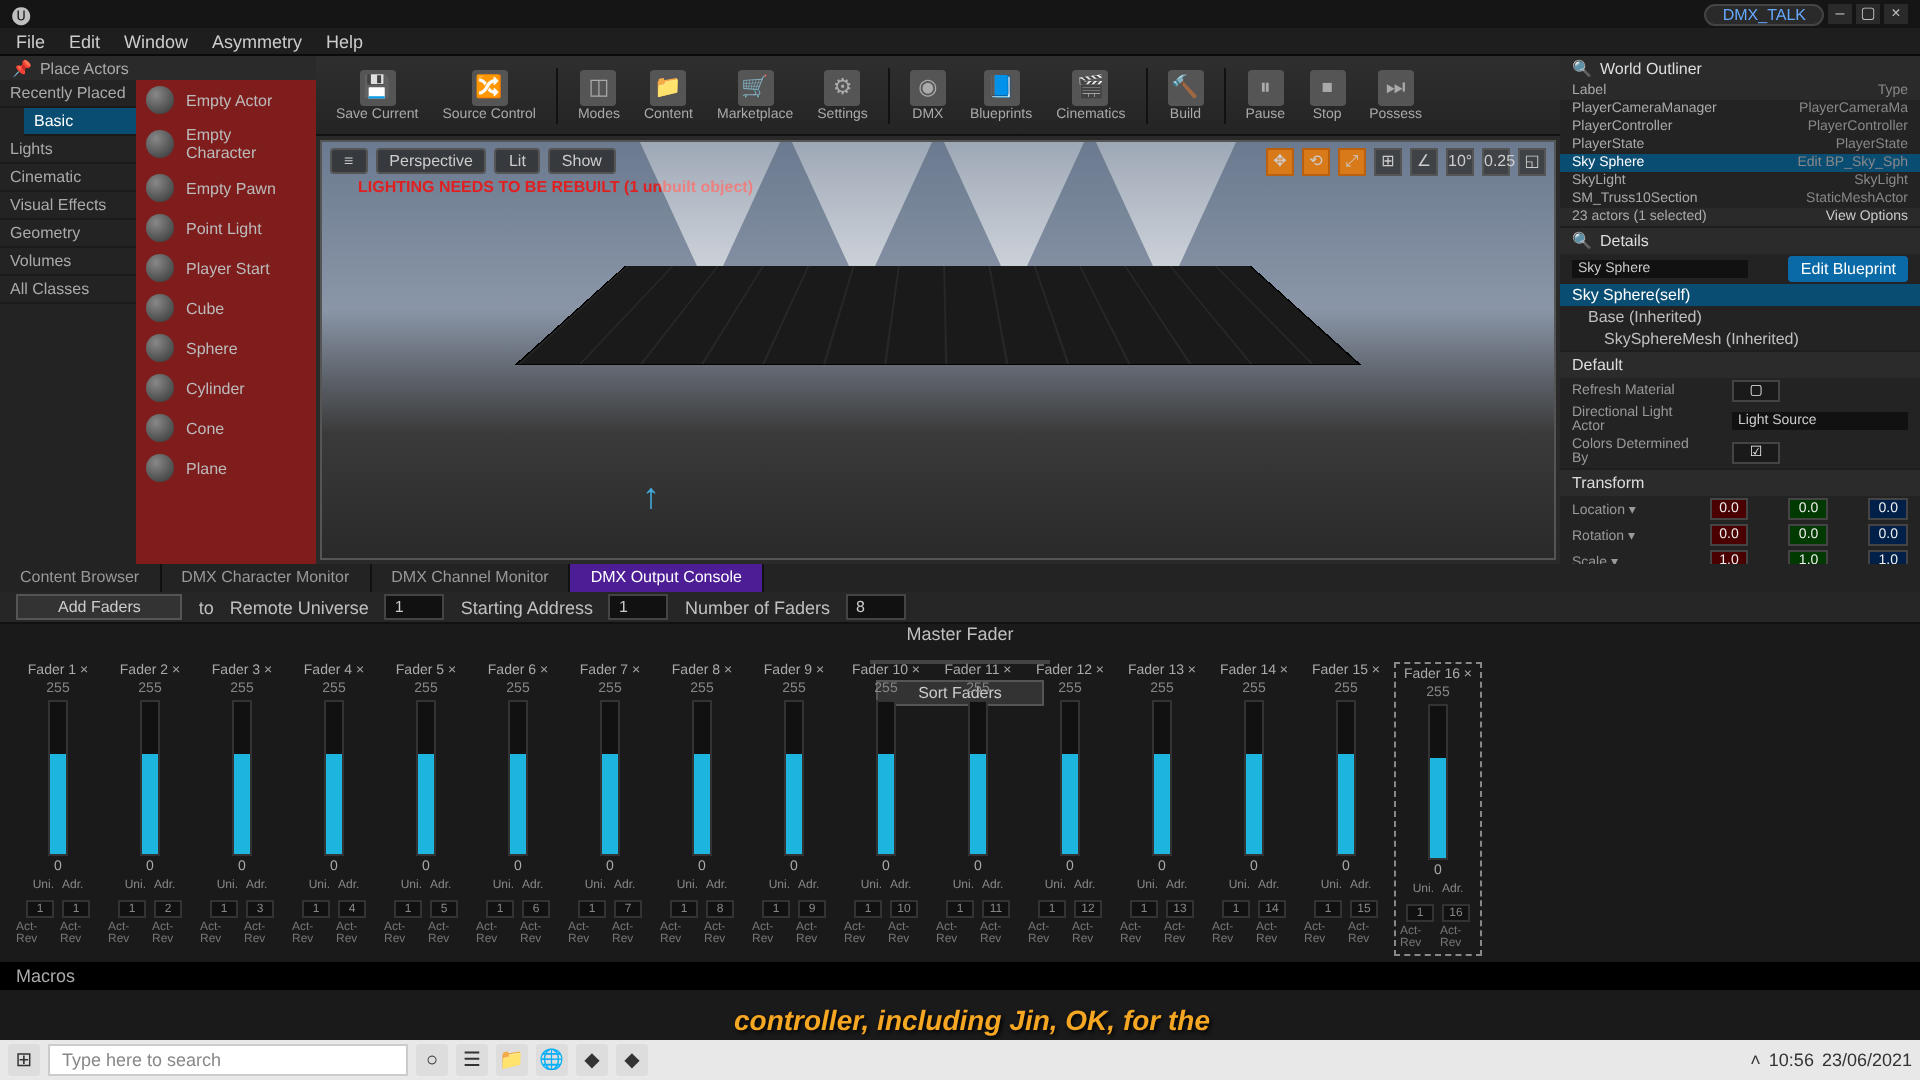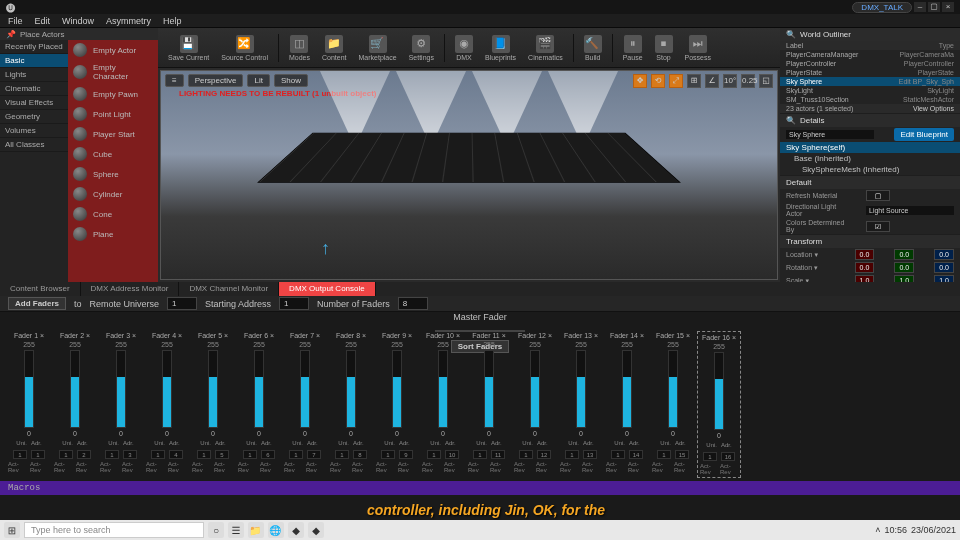--- a/index.html
+++ b/index.html
@@ -9,21 +9,21 @@
 .dmx-badge { background:#2a2a2a; border:1px solid #444; border-radius:8px; padding:0 8px; color:#6af; font-size:8px; }
 .winbtn { width:12px; height:10px; background:#2a2a2a; font-size:8px; line-height:10px; text-align:center; }
 .menubar { height:14px; background:#1e1e1e; display:flex; gap:12px; padding:0 8px; border-bottom:1px solid #0a0a0a; }
 .menubar span { font-size:9px; color:#ccc; line-height:14px; }
 .main { display:flex; height:254px; }
 .left-panel { width:158px; background:#1e1e1e; display:flex; flex-direction:column; }
 .left-header { height:12px; background:#2a2a2a; padding:0 6px; font-size:8px; color:#aaa; display:flex; align-items:center; gap:4px; }
 .left-body { display:flex; flex:1; }
 .left-cats { width:68px; background:#232323; }
 .left-cats div { padding:2px 5px; font-size:8px; color:#aaa; border-bottom:1px solid #1a1a1a; }
-.left-cats .active { background:#0a4d73; color:#fff; }
+.left-cats .active { background:#0a4d73; color:#fff;margin-left:12px; }
 .left-items { flex:1; background:#7f1d1d; }
 .left-item { display:flex; align-items:center; gap:6px; padding:3px 5px; font-size:8px; color:#bbb; }
 .left-item .ico { width:14px; height:14px; border-radius:50%; background:radial-gradient(circle at 35% 30%,#888,#333); flex-shrink:0; }
 .center { flex:1; display:flex; flex-direction:column; background:#2a2a2a; }
 .toolbar { height:40px; background:linear-gradient(#2f2f2f,#242424); display:flex; align-items:center; gap:4px; padding:0 6px; border-bottom:1px solid #111; }
 .tb-btn { display:flex; flex-direction:column; align-items:center; gap:1px; padding:2px 4px; font-size:7px; color:#aaa; cursor:pointer; }
 .tb-icon { width:18px; height:18px; border-radius:2px; background:#555; display:flex; align-items:center; justify-content:center; font-size:11px; }
 .tb-sep { width:1px; height:28px; background:#111; margin:0 2px; }
 .viewport { flex:1; position:relative; background:linear-gradient(#6b7a8f 0%,#8a96a8 40%,#3a3a3a 70%,#2a2a2a 100%); margin:2px; border:1px solid #555; overflow:hidden; }
 .vp-topbar { position:absolute; top:3px; display:flex; gap:4px; }
@@ -46,39 +46,39 @@
 .rp-row .val { flex:1; background:#111; padding:1px 3px; font-size:7px; color:#ccc; }
 .num-box { width:24px; height:11px; background:#1a1a1a; border:1px solid #444; color:#eee; font-size:7px; text-align:center; line-height:9px; }
 .num-box.x { background:#4a0000; } .num-box.y { background:#003a00; } .num-box.z { background:#00204a; }
 .edit-bp { background:#0a6aa8; color:#fff; padding:2px 6px; font-size:8px; border-radius:2px; }
 .outliner-row { display:flex; padding:1px 6px; gap:4px; font-size:7px; color:#aaa; }
 .outliner-row.sel { background:#0a4d73; color:#fff; }
 .outliner-row .type { margin-left:auto; color:#888; font-size:7px; }
 .bottom { height:226px; background:#1a1a1a; display:flex; flex-direction:column; }
 .btabs { height:14px; background:#232323; display:flex; }
 .btab { padding:2px 10px; font-size:8px; color:#999; border-right:1px solid #111; }
-.btab.active { background:#ef4444; color:#fff; }
+.btab.active { background:#4c1d95; color:#fff; }
 .controls-row { height:16px; display:flex; align-items:center; gap:8px; padding:0 8px; background:#262626; border-bottom:1px solid #111; }
-.btn-sm { background:#333; border:1px solid #555; padding:1px 6px; font-size:8px; color:#ccc;font-weight:bold; }
+.btn-sm { background:#333; border:1px solid #555; padding:1px 20px; font-size:8px; color:#ccc; }
 .input-sm { background:#111; border:1px solid #444; padding:1px 4px; font-size:8px; color:#ccc; width:30px; }
 .master-row { height:16px; display:flex; align-items:center; gap:8px; padding:0 8px;flex-direction:column; }
 .master-slider { width:90px; height:8px; background:linear-gradient(90deg,#1e9cc5 65%,#222 65%); border:1px solid #444; }
 .faders { display:flex; gap:4px; padding:4px 8px; overflow:hidden; }
 .fader { width:42px; display:flex; flex-direction:column; align-items:center; gap:2px; }
 .fader.sel { outline:1px dashed #888; padding:2px; }
 .fader-name { font-size:7px; color:#aaa; }
 .fader-max { font-size:7px; color:#888; }
 .fader-track { width:10px; height:78px; background:#111; border:1px solid #333; display:flex; align-items:flex-end; }
 .fader-fill { width:100%; height:66%; background:#1eb4e0; }
 .fader-val { font-size:7px; color:#aaa; }
 .fader-btns { display:flex; gap:4px; justify-content:center; }
 .fader-btns div { flex:1; font-size:6px; color:#888; text-align:center; line-height:9px; }
 .fader-btns .mini-btn { background:#111; border:1px solid #333; width:14px; height:9px; }
 .fader-footer { font-size:6px; color:#777; display:flex; gap:2px; }
-.macros { padding:2px 8px; background:#4c1d95; font-size:9px; color:#aaa;font-family:Liberation Mono, monospace; }
+.macros { padding:2px 8px; background:#000000; font-size:9px; color:#aaa; }
 .taskbar { position:absolute; bottom:0; left:0; right:0; height:20px; background:#e8e8e8; display:flex; align-items:center; padding:0 4px; gap:4px; color:#333; font-size:9px; }
 .taskbar .search { width:180px; height:16px; background:#fff; border:1px solid #ccc; padding:0 6px; line-height:14px; color:#888; }
 .taskbar .ticon { width:16px; height:16px; background:#ddd; border-radius:2px; display:flex; align-items:center; justify-content:center; font-size:10px; }
 .subtitle { position:absolute; bottom:22px; left:12px; right:0; text-align:center; font-style:italic; font-weight:bold; color:#f5a623; font-size:14px; text-shadow:1px 1px 2px #000; }
 </style>
 </head>
 <body>
 
 <div class="titlebar">
   <span>🅤</span>
@@ -346,21 +346,21 @@
           <span class="num-box z">1.0</span>
         </div>
     </div>
 
   </div>
 </div>
 
 <div class="bottom">
   <div class="btabs">
     <div class="btab">Content Browser</div>
-    <div class="btab">DMX Address Monitor</div>
+    <div class="btab">DMX Character Monitor</div>
     <div class="btab">DMX Channel Monitor</div>
     <div class="btab active">DMX Output Console</div>
   </div>
   <div class="controls-row">
     <span class="btn-sm">Add Faders</span>
     <span>to</span>
     <span>Remote Universe</span>
       <span class="input-sm">1</span>
     <span>Starting Address</span>
       <span class="input-sm">1</span>

